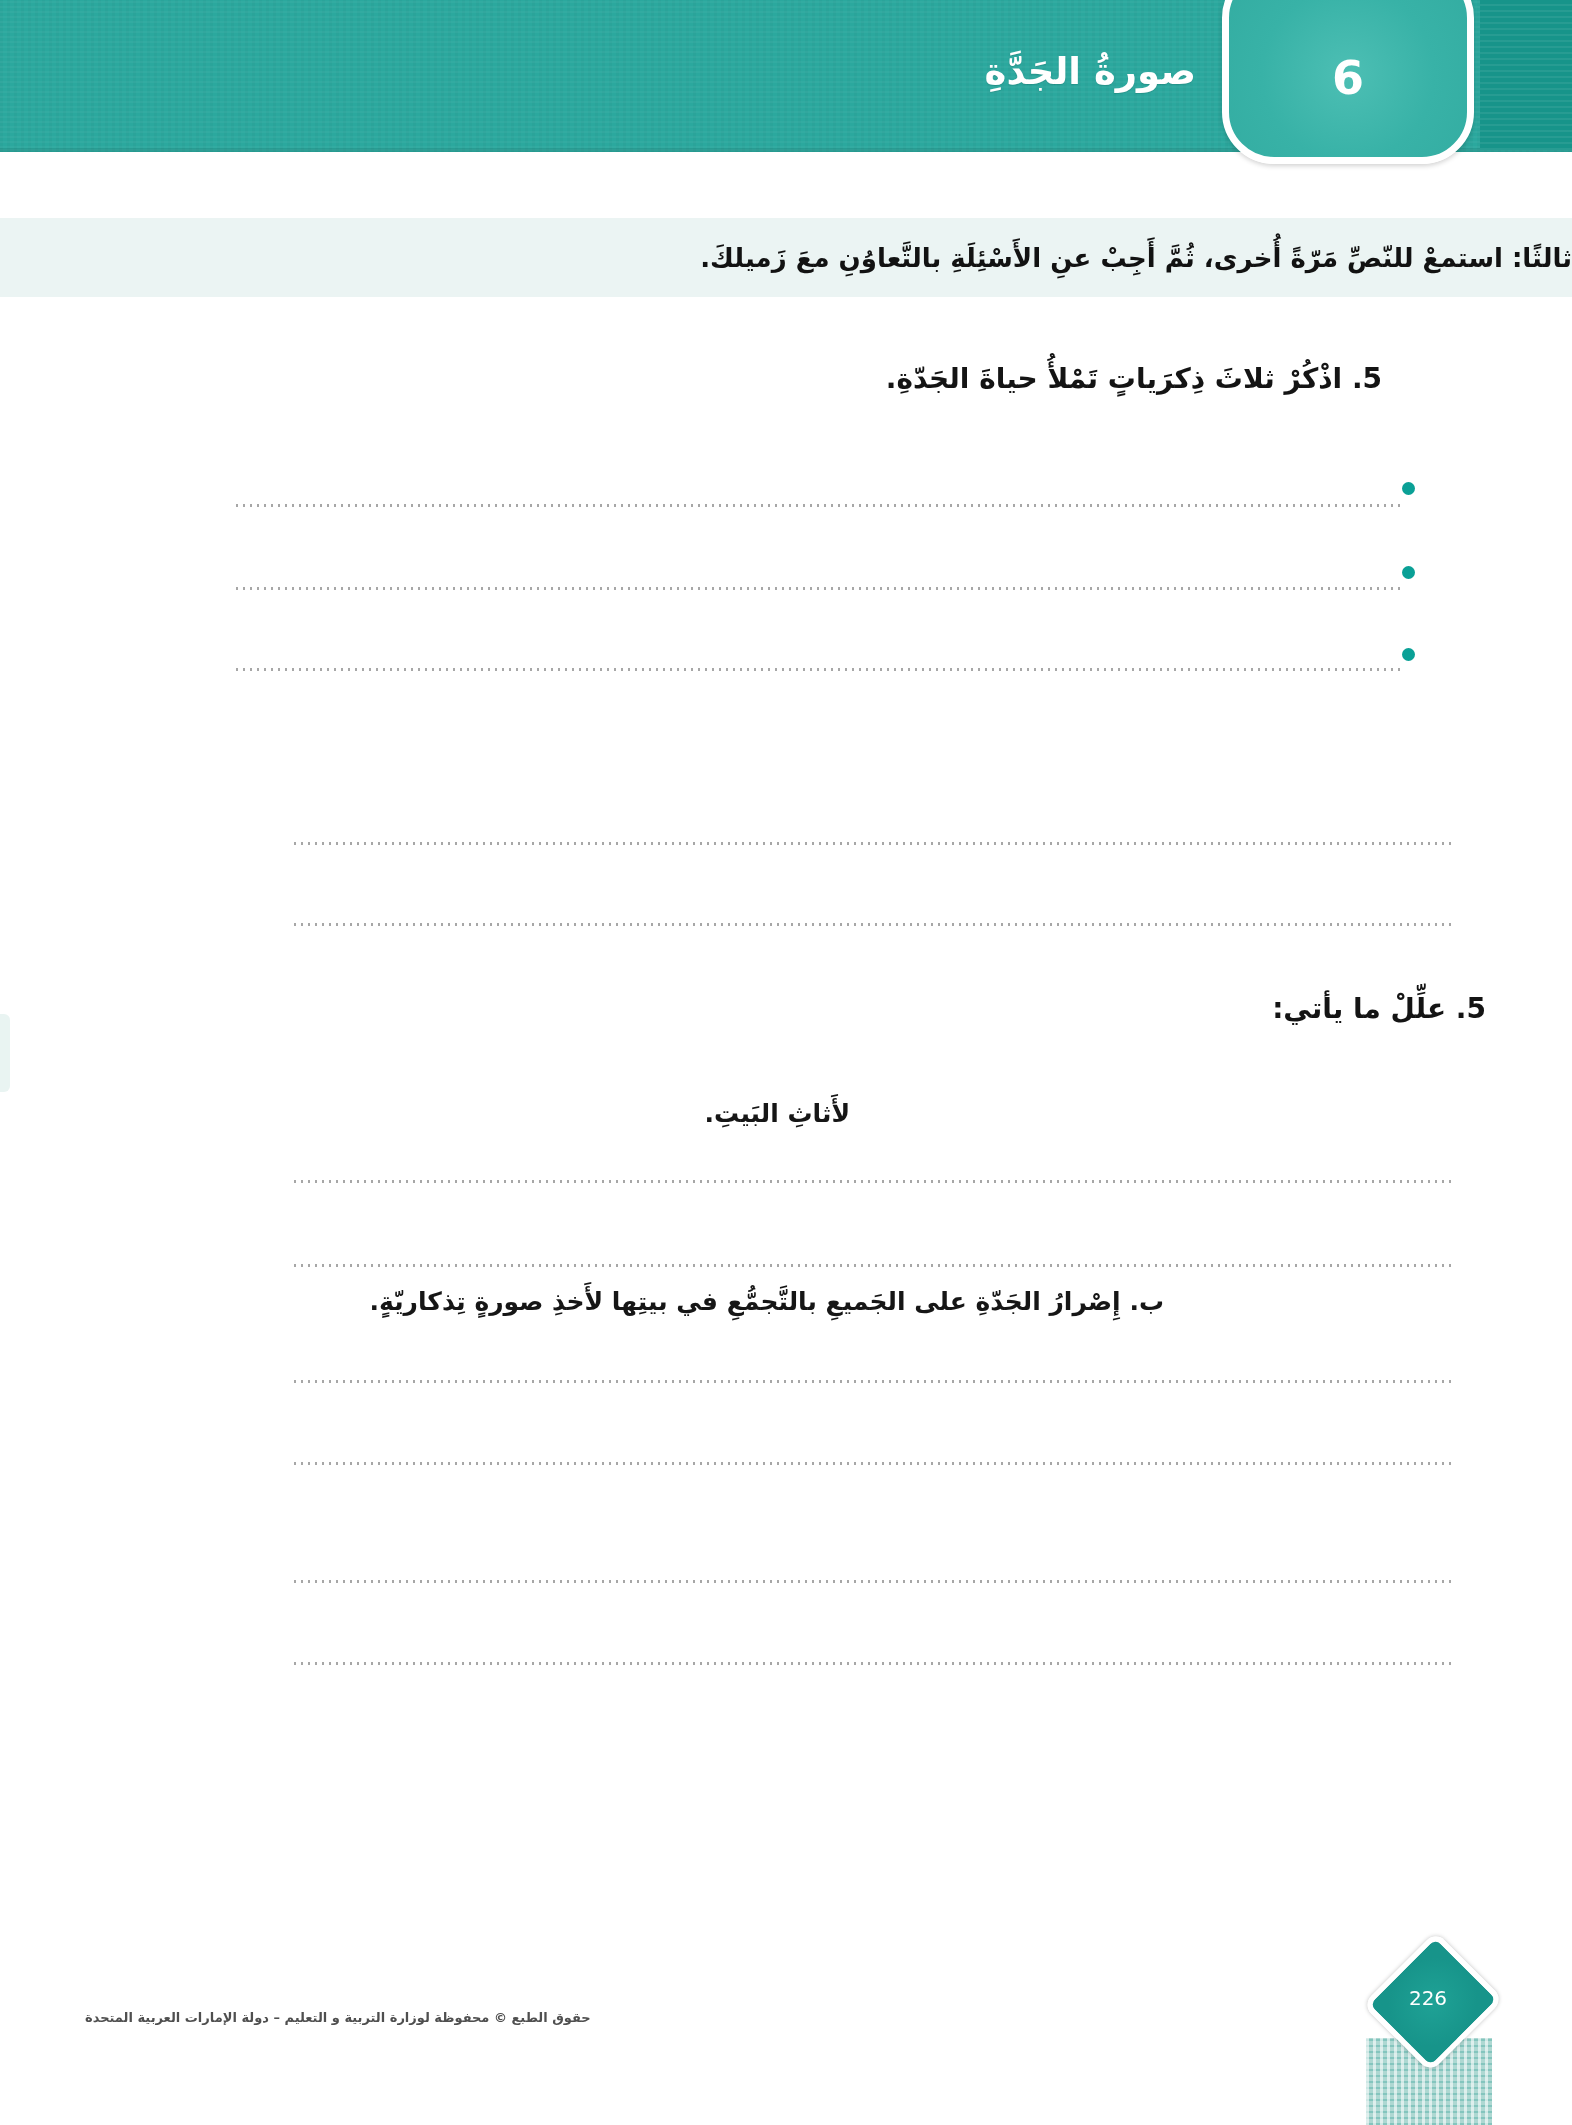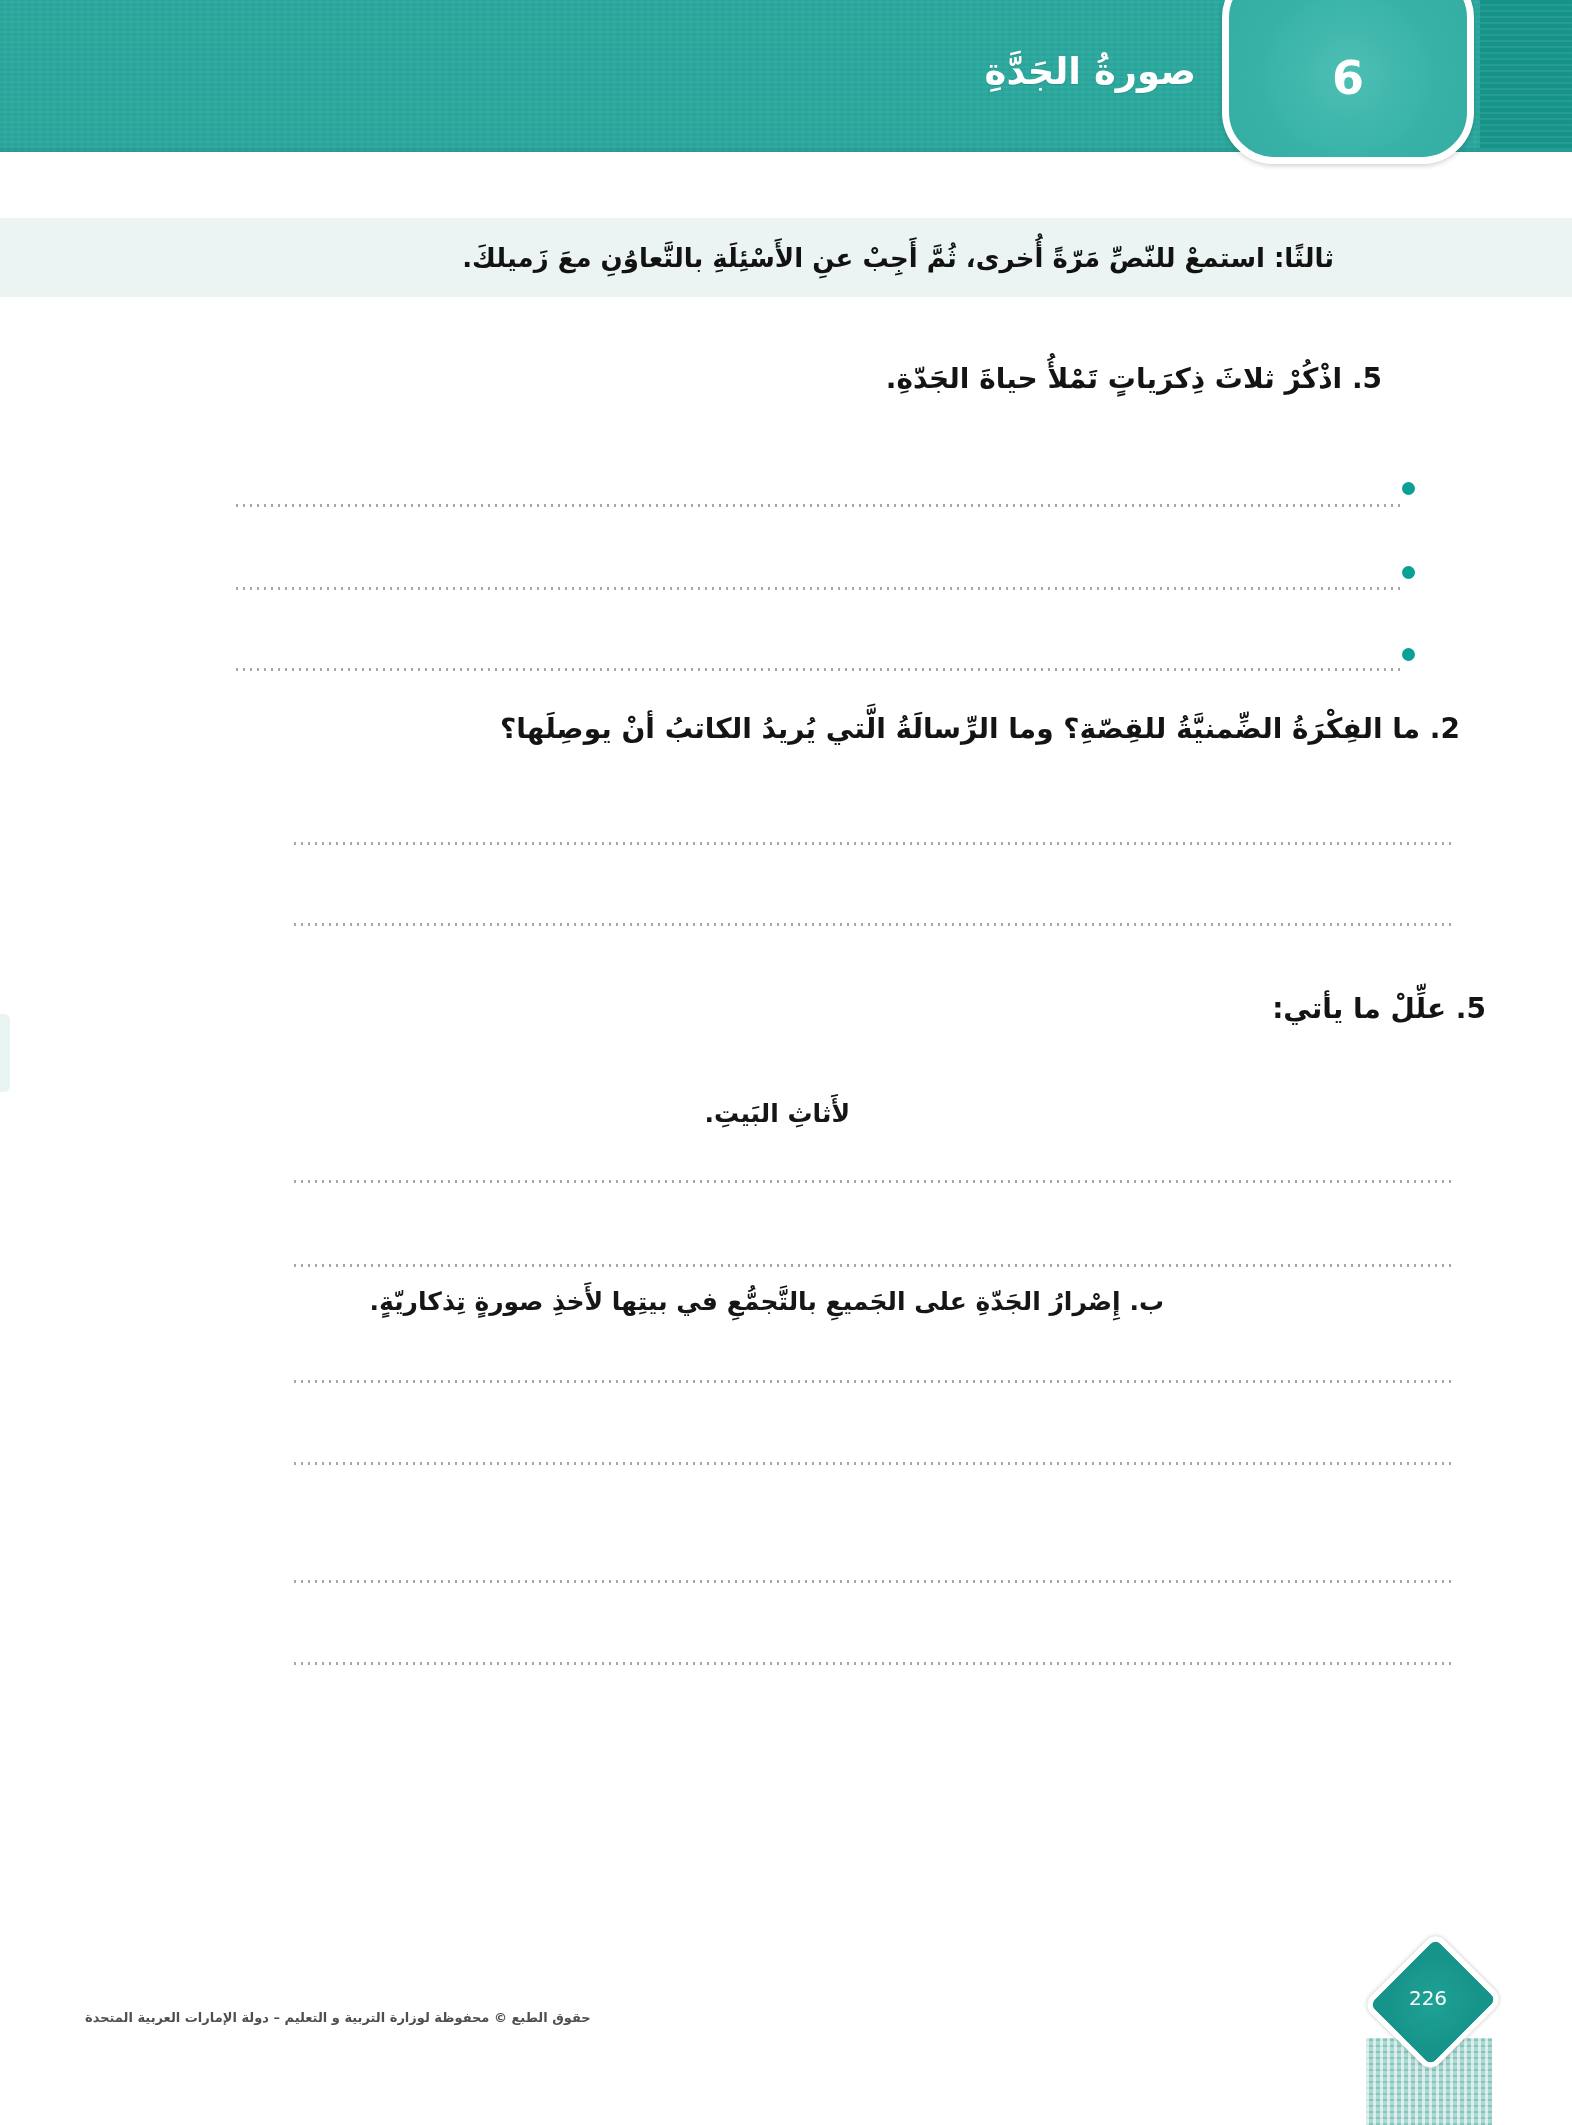--- a/index.html
+++ b/index.html
@@ -31,21 +31,21 @@
   .header-title{
     position:absolute;right:376px;top:36px;height:70px;display:flex;align-items:center;
     color:#ffffff;font-size:37px;font-weight:bold;direction:rtl;white-space:nowrap;
     text-shadow:0 1px 1px rgba(0,0,0,0.12);
   }
 
   
   .instruction-banner{
     position:absolute;left:0;top:218px;width:1572px;height:79px;
     background:#ebf4f3;display:flex;align-items:center;justify-content:flex-start;
-    direction:rtl;padding-right:238px;box-sizing:border-box;
+    direction:rtl;box-sizing:border-box;
   }
   .instruction-text{font-size:26px;font-weight:bold;color:#121212;white-space:nowrap;}
 
   
   .q{position:absolute;direction:rtl;color:#141414;font-weight:bold;white-space:nowrap;}
   .q1{top:362px;right:190px;font-size:28px;}
   .q2{top:712px;right:112px;font-size:28px;}
   .q3{top:992px;right:86px;font-size:28px;}
   .q-item{position:absolute;direction:rtl;color:#161616;font-size:25px;font-weight:bold;white-space:nowrap;}
   .item-a1{top:1052px;right:417px;}
@@ -113,21 +113,20 @@
 
   <div class="q q1">5. اذْكُرْ ثلاثَ ذِكرَياتٍ تَمْلأُ حياةَ الجَدّةِ.</div>
 
   <span class="bullet-dot" style="top:482px;"></span>
   <div class="dotline dot-b" style="top:504px;"></div>
   <span class="bullet-dot" style="top:566px;"></span>
   <div class="dotline dot-b" style="top:587px;"></div>
   <span class="bullet-dot" style="top:648px;"></span>
   <div class="dotline dot-b" style="top:668px;"></div>
 
-  <div class="q q2">2. ما الفِكْرَةُ الضِّمنيَّةُ للقِصّةِ؟ وما الرِّسالَةُ الَّتي يُريدُ الكاتبُ أنْ يوصِلَها؟</div>
   <div class="dotline dot-w" style="top:842px;"></div>
   <div class="dotline dot-w" style="top:923px;"></div>
 
   <div class="q q3">5. علِّلْ ما يأتي:</div>
 
   <div class="q-item item-a2">لأَثاثِ البَيتِ.</div>
   <div class="dotline dot-w" style="top:1180px;"></div>
   <div class="dotline dot-w" style="top:1264px;"></div>
 
   <div class="q-item item-b">ب.  إِصْرارُ الجَدّةِ على الجَميعِ بالتَّجمُّعِ في بيتِها لأَخذِ صورةٍ تِذكاريّةٍ.</div>

